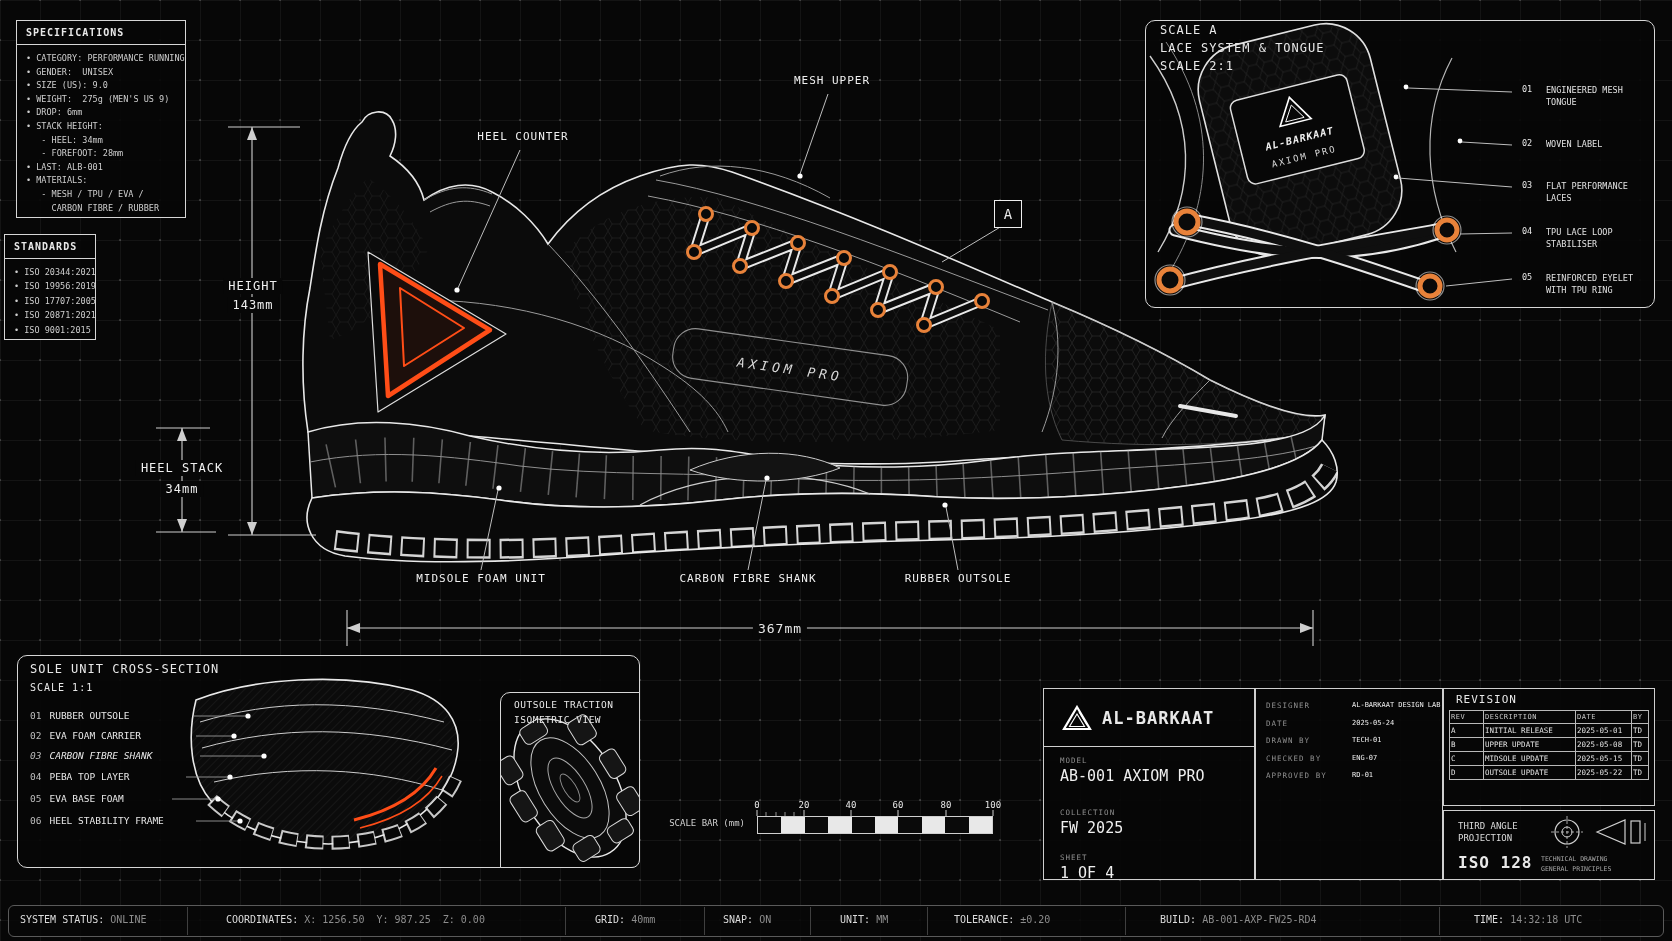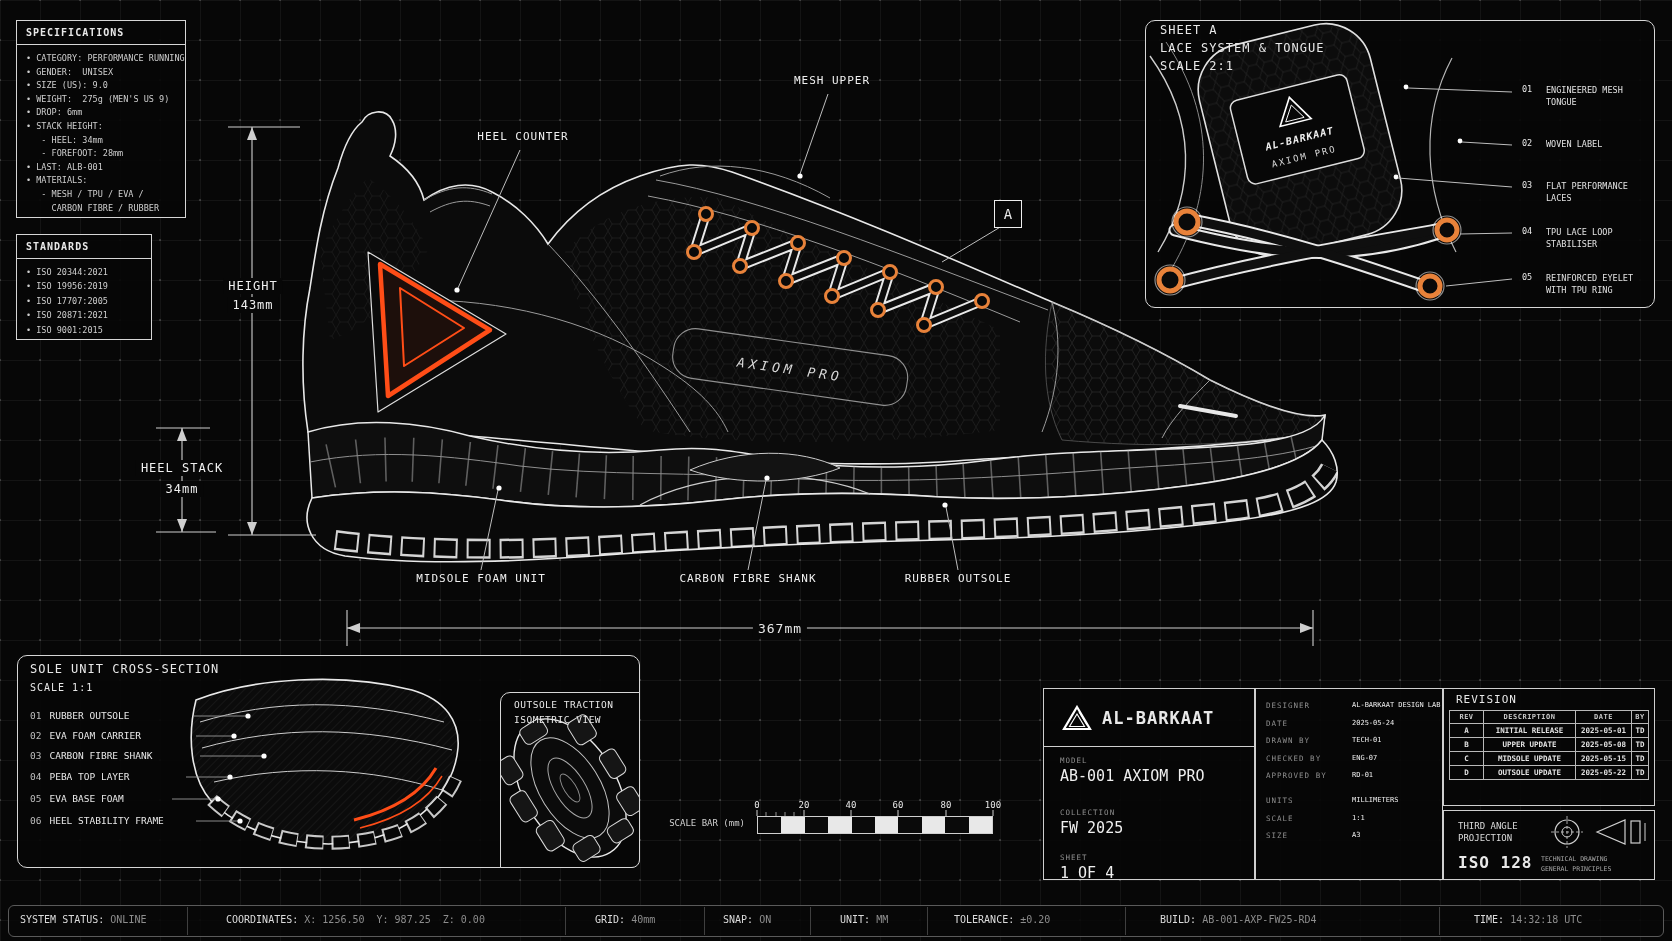--- a/index.html
+++ b/index.html
@@ -23,21 +23,21 @@
   .chip { background:#070707; padding:1px 5px; }
   .callout { font-size:11px; letter-spacing:1px; color:#efefef; }
   .dimlabel { font-size:12px; letter-spacing:1px; color:#efefef; }
   .spec-title { font-size:10px; font-weight:bold; letter-spacing:1px; padding:6px 9px; border-bottom:1.2px solid #d6d6d6; }
   .spec-item { font-size:8.5px; line-height:13.6px; color:#cfcfcf; white-space:pre; }
   .list-num { color:#bdbdbd; margin-right:8px; }
   .tb-box { position:absolute; border:1.2px solid #cfcfcf; background:rgba(6,6,6,0.95); z-index:2; }
   .tb-label { font-size:7.5px; color:#8f8f8f; letter-spacing:1px; }
   .tb-value { color:#efefef; }
   table.rev { border-collapse:collapse; width:100%; }
-  table.rev th, table.rev td { border:1px solid #b9b9b9; font-weight:bold; text-align:center; padding:2px 1px; }
+  table.rev th, table.rev td { border:1px solid #b9b9b9; font-weight:normal; text-align:left; padding:2px 1px; }
   table.rev th { font-size:7px; color:#c8c8c8; letter-spacing:0.5px; }
   table.rev td { font-size:7.5px; color:#e2e2e2; }
   .status-label { color:#dcdcdc; }
   .status-value { color:#8d8d8d; }
   .sep { position:absolute; width:1px; top:907px; height:28px; background:#3f3f3f; z-index:4; }
 </style>
 </head>
 <body>
 
 <div class="panel" style="left:16px;top:20px;width:170px;height:198px;">
@@ -51,33 +51,33 @@
     <div class="spec-item">• STACK HEIGHT:</div>
     <div class="spec-item">   - HEEL: 34mm</div>
     <div class="spec-item">   - FOREFOOT: 28mm</div>
     <div class="spec-item">• LAST: ALB-001</div>
     <div class="spec-item">• MATERIALS:</div>
     <div class="spec-item">   - MESH / TPU / EVA /</div>
     <div class="spec-item">     CARBON FIBRE / RUBBER</div>
   </div>
 </div>
 
-<div class="panel" style="left:16px;top:234px;width:136px;height:106px;">
+<div class="panel" style="left:4px;top:234px;width:92px;height:106px;">
   <div class="spec-title">STANDARDS</div>
   <div style="padding:6px 0 0 9px;">
     <div class="spec-item" style="line-height:14.4px">• ISO 20344:2021</div>
     <div class="spec-item" style="line-height:14.4px">• ISO 19956:2019</div>
     <div class="spec-item" style="line-height:14.4px">• ISO 17707:2005</div>
     <div class="spec-item" style="line-height:14.4px">• ISO 20871:2021</div>
     <div class="spec-item" style="line-height:14.4px">• ISO 9001:2015</div>
   </div>
 </div>
 
 <div class="panel" style="left:1145px;top:20px;width:510px;height:288px;border-radius:10px;"></div>
-<div class="txt" style="left:1160px;top:23px;font-size:12px;letter-spacing:1px;">SHEET A</div>
+<div class="txt" style="left:1160px;top:23px;font-size:12px;letter-spacing:1px;">SCALE A</div>
 <div class="txt" style="left:1160px;top:41px;font-size:12px;letter-spacing:1px;">LACE SYSTEM &amp; TONGUE</div>
 <div class="txt" style="left:1160px;top:59px;font-size:12px;letter-spacing:1px;">SCALE 2:1</div>
 
 <div class="txt" style="left:1522px;top:84px;font-size:8.5px;">01</div>
 <div class="txt" style="left:1546px;top:84px;width:102px;font-size:8.5px;line-height:12px;white-space:normal;color:#e2e2e2;">ENGINEERED MESH TONGUE</div>
 <div class="txt" style="left:1522px;top:138px;font-size:8.5px;">02</div>
 <div class="txt" style="left:1546px;top:138px;width:102px;font-size:8.5px;line-height:12px;white-space:normal;color:#e2e2e2;">WOVEN LABEL</div>
 <div class="txt" style="left:1522px;top:180px;font-size:8.5px;">03</div>
 <div class="txt" style="left:1546px;top:180px;width:102px;font-size:8.5px;line-height:12px;white-space:normal;color:#e2e2e2;">FLAT PERFORMANCE LACES</div>
 <div class="txt" style="left:1522px;top:226px;font-size:8.5px;">04</div>
@@ -87,21 +87,21 @@
 
 <div class="panel" style="left:17px;top:655px;width:623px;height:213px;border-radius:10px;"></div>
 <div class="panel" style="left:500px;top:692px;width:140px;height:176px;border-radius:10px 0 8px 0;"></div>
 <div class="txt" style="left:30px;top:662px;font-size:12px;letter-spacing:1px;text-align:center;">SOLE UNIT CROSS-SECTION</div>
 <div class="txt" style="left:30px;top:682px;font-size:10px;letter-spacing:1px;">SCALE 1:1</div>
 <div class="txt" style="left:514px;top:699px;font-size:9.5px;letter-spacing:0.5px;">OUTSOLE TRACTION</div>
 <div class="txt" style="left:514px;top:714px;font-size:9.5px;letter-spacing:0.5px;">ISOMETRIC VIEW</div>
 
 <div class="txt" style="left:30px;top:710px;font-size:9.5px;"><span class="list-num">01</span><span>RUBBER OUTSOLE</span></div>
 <div class="txt" style="left:30px;top:730px;font-size:9.5px;"><span class="list-num">02</span><span>EVA FOAM CARRIER</span></div>
-<div class="txt" style="left:30px;top:750px;font-size:9.5px;"><span class="list-num">03</span><span>CARBON FIBRE SHANK</span></div>
+<div class="txt" style="left:30px;top:750px;font-size:9.5px;font-style:italic;"><span class="list-num">03</span><span>CARBON FIBRE SHANK</span></div>
 <div class="txt" style="left:30px;top:771px;font-size:9.5px;"><span class="list-num">04</span><span>PEBA TOP LAYER</span></div>
 <div class="txt" style="left:30px;top:793px;font-size:9.5px;"><span class="list-num">05</span><span>EVA BASE FOAM</span></div>
 <div class="txt" style="left:30px;top:815px;font-size:9.5px;"><span class="list-num">06</span><span>HEEL STABILITY FRAME</span></div>
 
 <div class="txt callout ctr" style="left:832px;top:74px;">MESH UPPER</div>
 <div class="txt callout ctr" style="left:523px;top:130px;">HEEL COUNTER</div>
 <div class="txt callout ctr" style="left:481px;top:572px;">MIDSOLE FOAM UNIT</div>
 <div class="txt callout ctr" style="left:748px;top:572px;">CARBON FIBRE SHANK</div>
 <div class="txt callout ctr" style="left:958px;top:572px;">RUBBER OUTSOLE</div>
 
@@ -157,28 +157,20 @@
     <span class="tb-label">DESIGNER</span>
       <span class="tb-value" style="font-size:7px">AL-BARKAAT DESIGN LAB</span>
     <span class="tb-label">DATE</span>
       <span class="tb-value" style="font-size:7px">2025-05-24</span>
     <span class="tb-label">DRAWN BY</span>
       <span class="tb-value" style="font-size:7px">TECH-01</span>
     <span class="tb-label">CHECKED BY</span>
       <span class="tb-value" style="font-size:7px">ENG-07</span>
     <span class="tb-label">APPROVED BY</span>
       <span class="tb-value" style="font-size:7px">RD-01</span>
-  </div>
-  <div style="display:grid;grid-template-columns:86px auto;row-gap:8.5px;font-size:7.5px;margin-top:16px;">
-    <span class="tb-label">UNITS</span>
-      <span class="tb-value" style="font-size:7px">MILLIMETERS</span>
-    <span class="tb-label">SCALE</span>
-      <span class="tb-value" style="font-size:7px">1:1</span>
-    <span class="tb-label">SIZE</span>
-      <span class="tb-value" style="font-size:7px">A3</span>
   </div>
 </div>
 
 <div class="tb-box" style="left:1443px;top:688px;width:212px;height:118px;">
   <div style="font-size:11px;letter-spacing:1px;padding:4px 0 4px 12px;">REVISION</div>
   <table class="rev" style="width:200px;margin-left:5px;">
     <tbody>
         <tr>
       <th style="width:34px">REV</th>
       <th style="width:92px">DESCRIPTION</th>

